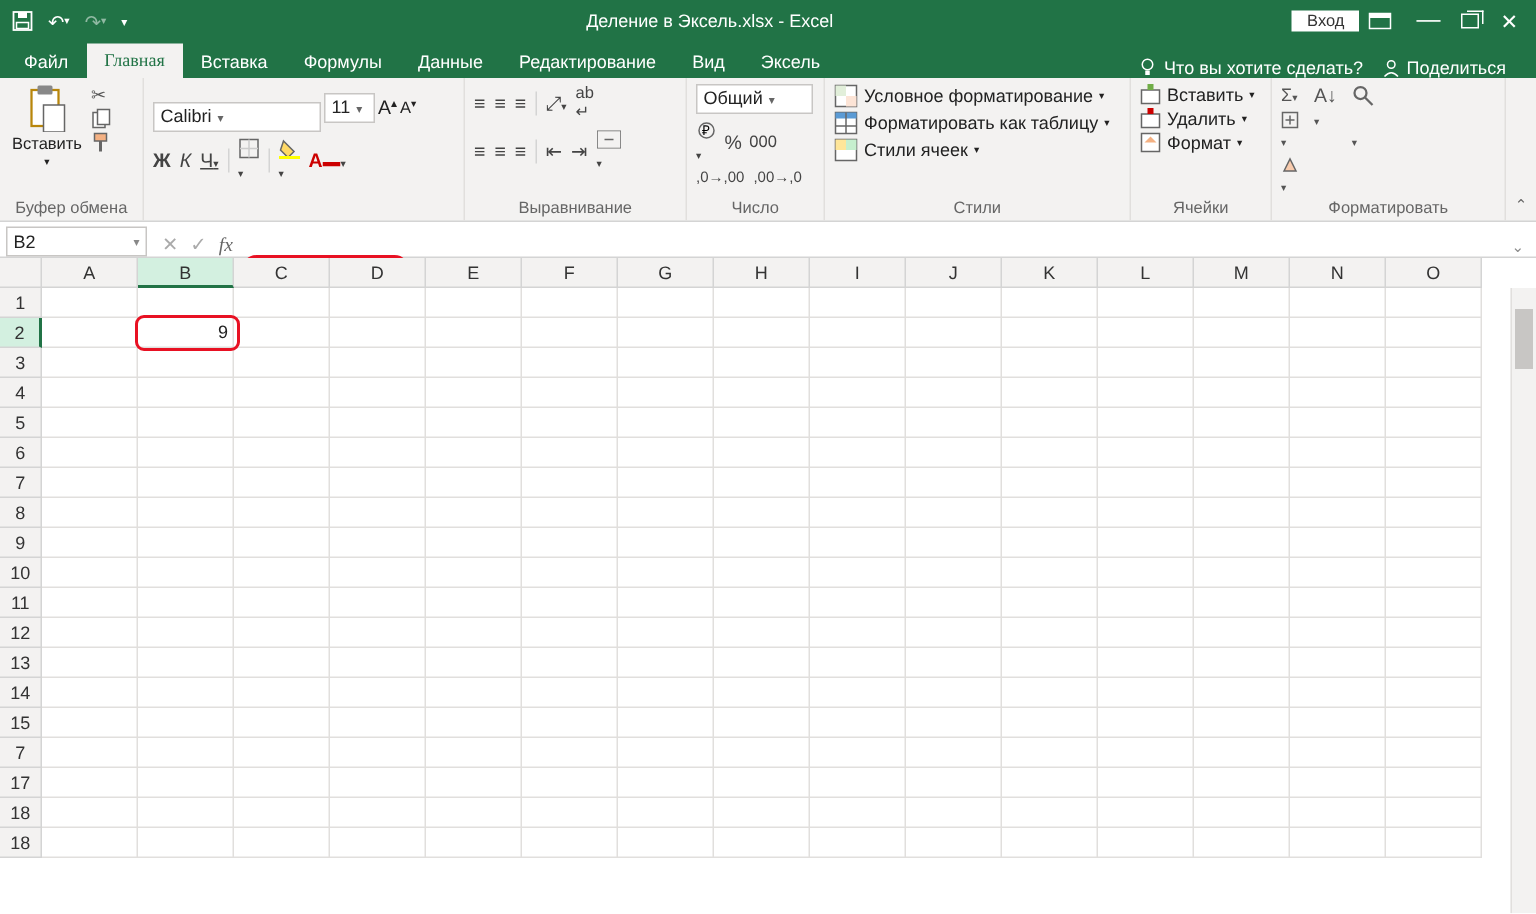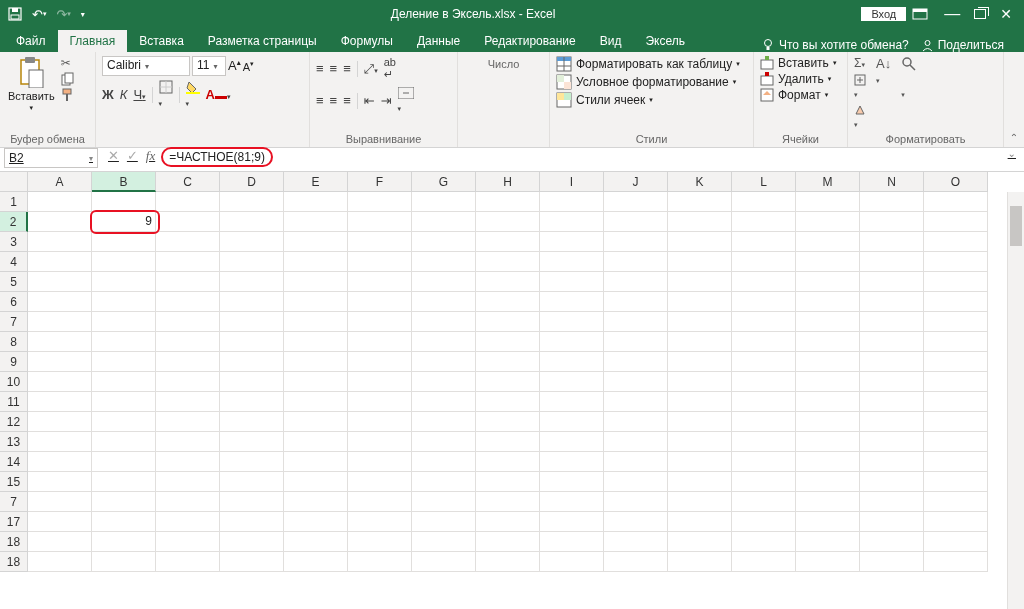--- a/index.html
+++ b/index.html
@@ -8,39 +8,39 @@
 .qat { display: flex; align-items: center; padding-left: 8px; gap: 10px; }
 .qat span, .win-controls span { display: inline-flex; align-items: center; }
 .title-center { flex: 1; text-align: center; font-size: 12px; }
 .title-right { display: flex; align-items: center; gap: 6px; padding-right: 2px; }
 .btn-login { background: #fff; color: #333; padding: 1px 10px; font-size: 11px; }
 .win-controls { display: flex; gap: 14px; padding: 0 10px; font-size: 14px; }
 .restore-box { width: 12px; height: 10px; border: 1px solid #fff; position: relative; }
 .restore-box::before { content: ""; position: absolute; top: -3px; left: 3px; width: 10px; height: 8px; border: 1px solid #fff; border-bottom: none; border-left: none; }
 .tabs { height: 24px; background: #217346; display: flex; align-items: flex-end; color: #fff; padding: 0 4px; }
 .tab { padding: 4px 12px; font-size: 12px; cursor: pointer; }
-.tab.active { background: #f3f2f1; color: #217346; }
+.tab.active { background: #f3f2f1; color: #217346; font-family: Liberation Serif, serif; }
 .tab-right { margin-left: auto; display: flex; align-items: center; gap: 12px; padding-right: 16px; font-size: 12px; }
 .ribbon { height: 96px; background: #f3f2f1; border-bottom: 1px solid #d4d4d4; display: flex; }
 .group { border-right: 1px solid #e1dfdd; padding: 4px 6px 2px; display: flex; flex-direction: column; justify-content: space-between; }
 .group-label { text-align: center; font-size: 11px; color: #666; padding-top: 2px; }
 .group-body { display: flex; gap: 4px; align-items: flex-start; }
 .paste-btn { display: flex; flex-direction: column; align-items: center; font-size: 11px; gap: 2px; padding: 0 2px; }
 .small-col { display: flex; flex-direction: column; gap: 2px; font-size: 12px; color: #555; }
 .font-row { display: flex; align-items: center; gap: 2px; }
 .font-select { border: 1px solid #c8c6c4; background: #fff; font-size: 12px; padding: 1px 16px 1px 4px; height: 20px; position: relative; }
 .drop::after { content: "▾"; font-size: 8px; margin-left: 4px; color: #666; }
 .icon-row { display: flex; gap: 6px; align-items: center; font-size: 13px; color: #444; }
 .icon-row .sep { width: 1px; height: 16px; background: #d4d4d4; }
 .styles-row { display: flex; flex-direction: column; gap: 2px; font-size: 12px; }
 .styles-row div { display: flex; align-items: center; gap: 4px; white-space: nowrap; }
 .cells-col { display: flex; flex-direction: column; gap: 2px; font-size: 12px; }
 .cells-col div { display: flex; align-items: center; gap: 4px; white-space: nowrap; }
 .collapse { width: 20px; display: flex; align-items: flex-end; justify-content: center; color: #666; font-size: 10px; padding-bottom: 4px; }
-.formula-bar { height: 24px; border-bottom: 1px solid #d4d4d4; display: flex; align-items: flex-start; background: #fff; text-decoration: underline; }
+.formula-bar { height: 24px; border-bottom: 1px solid #d4d4d4; display: flex; align-items: flex-end; background: #fff; }
 .name-box { width: 94px; border: 1px solid #c8c6c4; height: 20px; margin: 0 4px; padding: 0 4px; display: flex; align-items: center; justify-content: space-between; font-size: 12px; }
 .fb-icons { display: flex; gap: 8px; color: #aaa; padding: 0 6px; font-size: 13px; }
 .fx { font-style: italic; font-family: "Times New Roman", serif; font-size: 13px; color: #666; }
 .formula-input { flex: 1; padding: 0 4px; font-size: 12px; position: relative; }
 .formula-highlight { position: absolute; left: 0; top: -1px; border: 2.5px solid #e81123; border-radius: 11px; padding: 1px 6px; font-size: 12px; }
 .fb-expand { padding: 0 8px; color: #888; font-size: 10px; }
 .grid-area { position: relative; height: 437px; overflow: hidden; }
 .corner { position: absolute; left: 0; top: 0; width: 28px; height: 20px; background: #f3f2f1; border-right: 1px solid #d4d4d4; border-bottom: 1px solid #d4d4d4; }
 .col-headers { position: absolute; left: 28px; top: 0; height: 20px; display: flex; }
 .col-h { width: 64px; border-right: 1px solid #d4d4d4; border-bottom: 1px solid #d4d4d4; background: #f3f2f1; text-align: center; font-size: 12px; line-height: 20px; color: #333; }
@@ -89,33 +89,32 @@
         </span>
       <span style="font-size:14px;">✕</span>
     </div>
   </div>
 </div>
 
 <div class="tabs">
   <div class="tab">Файл</div>
   <div class="tab active">Главная</div>
   <div class="tab">Вставка</div>
-  <div class="tab">Разметка страницы</div>
   <div class="tab">Формулы</div>
   <div class="tab">Данные</div>
   <div class="tab">Редактирование</div>
   <div class="tab">Вид</div>
   <div class="tab">Эксель</div>
   <div class="tab-right">
     <span style="display:flex;align-items:center;gap:4px;">
         <svg class="bulb" viewBox="0 0 14 14">
           <circle cx="7" cy="5" r="3.5" fill="none" stroke="#fff"></circle>
           <rect x="5.5" y="9" width="3" height="3" fill="#fff"></rect>
         </svg>
-        <span>Что вы хотите обмена?</span>
+        <span>Что вы хотите сделать?</span>
       </span>
     <span style="display:flex;align-items:center;gap:4px;">
         <svg width="13" height="13">
           <circle cx="6.5" cy="4" r="2.5" fill="none" stroke="#fff"></circle>
           <path d="M2 12 Q6.5 7 11 12" fill="none" stroke="#fff"></path>
         </svg>
         <span>Поделиться</span>
       </span>
   </div>
 </div>
@@ -147,21 +146,21 @@
             </svg>
           </span>
       </div>
     </div>
     <div class="group-label">Буфер обмена</div>
   </div>
 
   <div class="group" style="width:214px;">
     <div style="display:flex;flex-direction:column;gap:4px;">
       <div class="font-row">
-        <div class="font-select drop" style="width:88px;">Calibri</div>
+        <div class="font-select drop" style="width:112px;margin-top:12px;">Calibri</div>
         <div class="font-select drop" style="width:34px;">11</div>
         <span style="font-size:13px;">A<sup style="font-size:8px;">▴</sup></span>
         <span style="font-size:11px;">A<sup style="font-size:7px;">▾</sup></span>
       </div>
       <div class="icon-row">
         <b>Ж</b>
         <i>К</i>
         <span style="text-decoration:underline;"><span>Ч</span><small style="font-size:7px;">▾</small></span>
         <span class="sep"></span>
         <span><svg width="14" height="14">
@@ -201,42 +200,57 @@
         <span><svg width="16" height="12">
               <rect x="0" y="0" width="16" height="12" fill="none" stroke="#666"></rect>
               <line x1="5" y1="6" x2="11" y2="6" stroke="#666"></line>
             </svg><small style="font-size:7px;">▾</small></span>
       </div>
     </div>
     <div class="group-label">Выравнивание</div>
   </div>
 
   <div class="group" style="width:92px;">
+    <div style="display:flex;flex-direction:column;gap:4px;">
+      <div class="font-select drop" style="width:78px;">Общий</div>
+      <div class="icon-row" style="gap:5px;">
+        <span><svg width="14" height="14">
+              <circle cx="7" cy="7" r="5" fill="none" stroke="#666"></circle>
+              <text x="4" y="10" font-size="9">₽</text>
+            </svg><small style="font-size:7px;">▾</small></span>
+        <span>%</span>
+        <span style="font-size:11px;">000</span>
+      </div>
+      <div class="icon-row" style="gap:6px;">
+        <span style="font-size:10px;">,0→,00</span>
+        <span style="font-size:10px;">,00→,0</span>
+      </div>
+    </div>
     <div class="group-label">Число</div>
   </div>
 
   <div class="group" style="width:204px;">
     <div class="styles-row">
+      <div>
+          <svg width="16" height="16">
+            <rect x="1" y="1" width="14" height="14" fill="#fff" stroke="#666"></rect>
+            <rect x="1" y="1" width="7" height="7" fill="#e2efda"></rect>
+            <rect x="8" y="8" width="7" height="7" fill="#fce4d6"></rect>
+          </svg>
+          <span>Условное форматирование</span>
+          <small style="font-size:7px;">▾</small>
+        </div>
       <div>
           <svg width="16" height="16">
             <rect x="1" y="1" width="14" height="14" fill="#fff" stroke="#666"></rect>
             <rect x="1" y="1" width="14" height="4" fill="#5b9bd5"></rect>
             <line x1="8" y1="1" x2="8" y2="15" stroke="#666"></line>
             <line x1="1" y1="10" x2="15" y2="10" stroke="#666"></line>
           </svg>
           <span>Форматировать как таблицу</span>
-          <small style="font-size:7px;">▾</small>
-        </div>
-      <div>
-          <svg width="16" height="16">
-            <rect x="1" y="1" width="14" height="14" fill="#fff" stroke="#666"></rect>
-            <rect x="1" y="1" width="7" height="7" fill="#e2efda"></rect>
-            <rect x="8" y="8" width="7" height="7" fill="#fce4d6"></rect>
-          </svg>
-          <span>Условное форматирование</span>
           <small style="font-size:7px;">▾</small>
         </div>
       <div>
           <svg width="16" height="16">
             <rect x="1" y="1" width="14" height="14" fill="#fff" stroke="#666"></rect>
             <rect x="1" y="1" width="7" height="7" fill="#ffe699"></rect>
             <rect x="8" y="1" width="7" height="7" fill="#c6efce"></rect>
           </svg>
           <span>Стили ячеек</span>
           <small style="font-size:7px;">▾</small>

